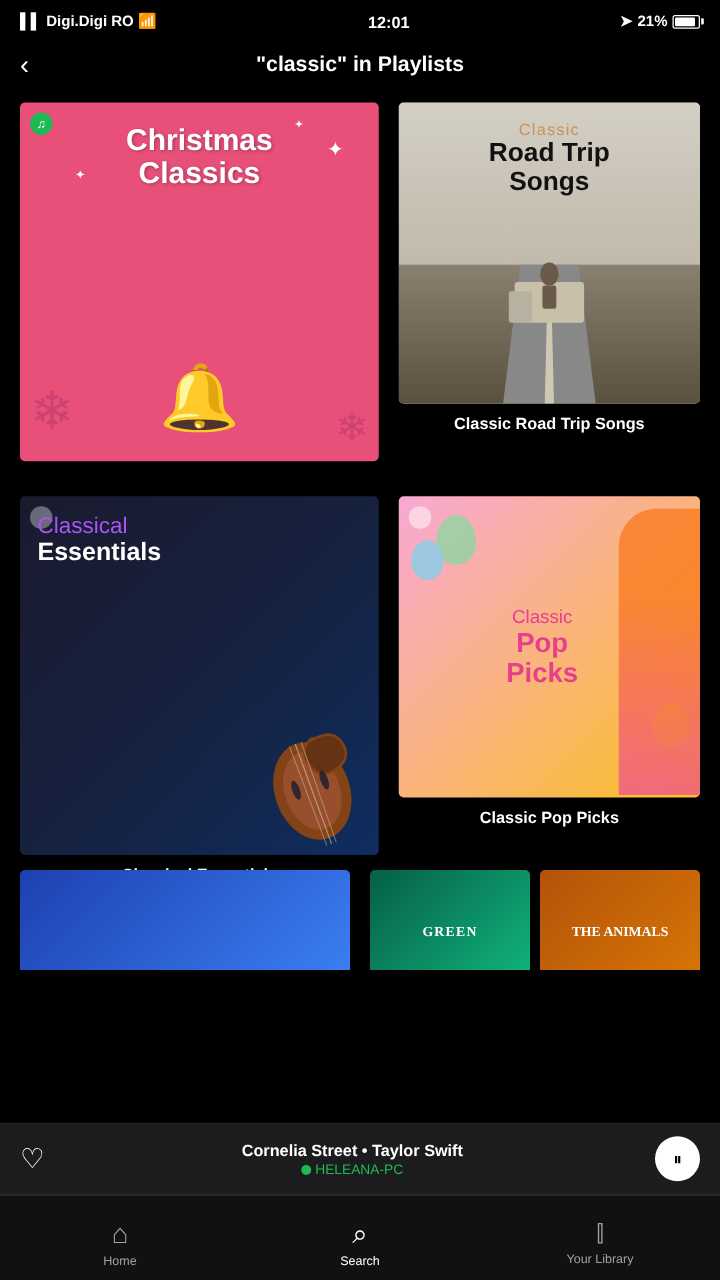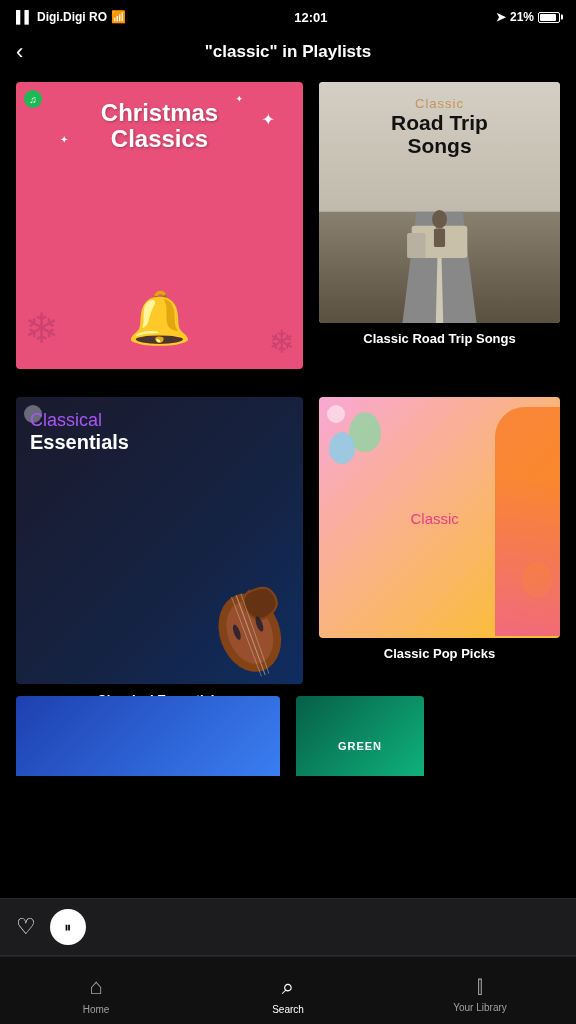--- a/index.html
+++ b/index.html
@@ -389,36 +389,51 @@
       <div class="sp-dot" style="background:rgba(255,255,255,0.5);"></div>
 
       <div style="position:absolute;top:15px;left:30px;width:32px;height:40px;background:#88d8a0;border-radius:50% 50% 50% 50% / 55% 55% 45% 45%;opacity:0.75;"></div>
       <div style="position:absolute;top:35px;left:10px;width:26px;height:32px;background:#87ceeb;border-radius:50% 50% 50% 50% / 55% 55% 45% 45%;opacity:0.8;"></div>
       <div style="position:absolute;bottom:40px;right:8px;width:30px;height:36px;background:#ffd700;border-radius:50% 50% 50% 50% / 55% 55% 45% 45%;opacity:0.75;"></div>
 
       <div style="position:absolute;right:0;top:10px;width:65px;height:95%;background:linear-gradient(180deg,#f97316 30%,#ec4899 100%);border-radius:30px 0 0 0;opacity:0.7;"></div>
 
       <div style="position:absolute;top:50%;left:50%;transform:translate(-60%,-50%);text-align:center;z-index:5;">
         <div style="font-size:15px;color:#e83e8c;font-weight:500;">Classic</div>
+        <div style="font-size:22px;font-weight:900;color:#e83e8c;line-height:1.1;">Pop<br>Picks</div>
       </div>
     </div>
     <div class="playlist-name">Classic Pop Picks</div>
   </div>
 
 </div>
 
 <div class="partial-row">
   <div class="partial-cover cover-blue"></div>
-  <div style="display:grid;grid-template-columns:1fr 1fr;gap:0 8px;height:100px;">
+  <div style="display:grid;grid-template-columns:1fr 1fr;gap:0 8px;height:100px;font-family:Liberation Serif, serif;">
     <div class="partial-cover" style="background:linear-gradient(135deg,#065f46,#10b981);display:flex;align-items:center;justify-content:center;font-size:11px;font-weight:900;color:#fff;letter-spacing:1px;">GREEN</div>
+    <div class="partial-cover" style="background:linear-gradient(135deg,#b45309,#d97706);display:flex;align-items:center;justify-content:center;">
+      <span style="color:#fff;font-size:11px;font-weight:900;text-align:center;">THE ANIMALS</span>
+    </div>
   </div>
 </div>
 
 <div class="now-playing">
   <div class="heart-btn">♡</div>
+  <div class="np-info">
+    <div class="np-title">
+      <span>Cornelia Street</span>
+      <span> • </span>
+      <span>Taylor Swift</span>
+    </div>
+    <div class="np-device">
+      <div class="np-device-dot"></div>
+      <span>HELEANA-PC</span>
+    </div>
+  </div>
   <div class="pause-btn">
     <span class="pause-icon">⏸</span>
   </div>
 </div>
 
 <div class="bottom-nav">
   <div class="nav-item">
     <span class="nav-icon">⌂</span>
     <span class="nav-label">Home</span>
   </div>

